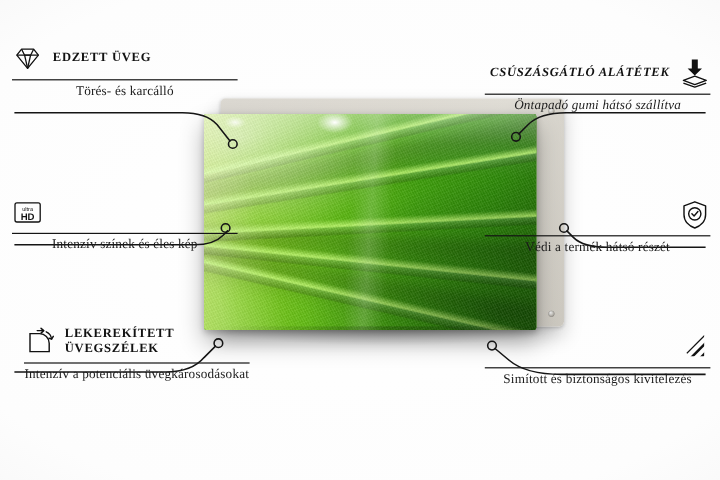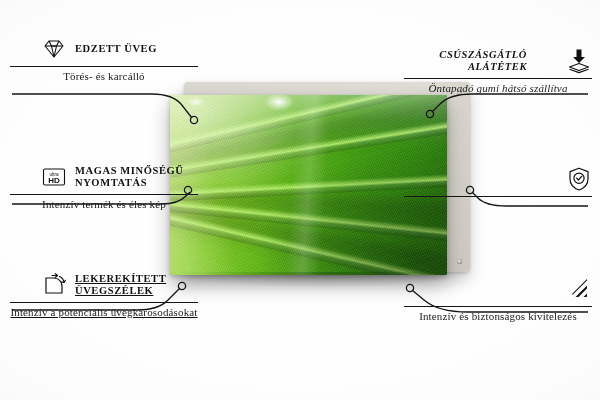--- a/index.html
+++ b/index.html
@@ -110,27 +110,27 @@
     font-size:10.5px; font-weight:700; letter-spacing:.6px;
     line-height:12.5px; text-transform:uppercase; color:#121212;
     flex:1;
   }
   .co-rule{
     height:1px; background:#151515; margin:4px 0 4px; width:100%;
   }
   .co-sub{
     font-size:11px; line-height:10.5px; color:#1b1b1b; letter-spacing:.15px;text-align:center;
   }
-  .ico{ width:26px; height:26px; flex:0 0 26px; display:block;margin-left:31px; }
+  .ico{ width:26px; height:26px; flex:0 0 26px; display:block; }
   .ico svg{ display:block; width:26px; height:26px; }
 
   
   #c-tempered{ left:10px;  top:36px; }
   #c-print   { left:10px;  top:164px; }
-  #c-edges   { left:10px;  top:272px;text-decoration:underline; }
+  #c-edges   { left:20px;  top:272px; }
   #c-pads    { right:8px;  top:48px;font-style:italic;  }
   #c-foil    { right:8px;  top:166px; }
   #c-ground  { right:8px;  top:276px; }
 </style>
 </head>
 <body>
 
 <div id="product-stage">
   <div class="backing">
     <span class="hole tr"></span>
@@ -198,24 +198,23 @@
 
 <div class="callout left" id="c-print">
   <div class="co-head">
     <span class="ico">
       <svg viewBox="0 0 26 26">
         <rect x="2.5" y="5" width="21" height="16" rx="1.6" fill="none" stroke="#111" stroke-width="1.1"></rect>
         <text x="13" y="12" font-family="Liberation Sans, sans-serif" font-size="4.6" fill="#111" text-anchor="middle">ultra</text>
         <text x="13" y="19" font-family="Liberation Sans, sans-serif" font-size="8" font-weight="bold" fill="#111" text-anchor="middle">HD</text>
       </svg>
     </span>
-    <span class="co-title">MAGAS MINŐSÉGŰ NYOMTATÁS</span>
-  </div>
-  <div class="co-rule"></div>
-  <div class="co-sub">Intenzív termék és éles kép</div>
+  </div>
+  <div class="co-rule"></div>
+  <div class="co-sub">Intenzív színek és éles kép</div>
 </div>
 
 <div class="callout left" id="c-edges">
   <div class="co-head">
     <span class="ico">
       <svg viewBox="0 0 26 26" fill="none" stroke="#111" stroke-width="1.2" stroke-linecap="round">
         <path d="M5 6 H13 A8 8 0 0 1 21 14 V21 H5 Z"></path>
         <path d="M11 3.5 L16.5 3.5 M16.5 3.5 L14.2 1.6 M16.5 3.5 L14.2 5.6"></path>
         <path d="M18.5 4.5 A7.5 7.5 0 0 1 23 10.5" stroke-width="1.1"></path>
         <path d="M23 10.5 L24.4 8.3 M23 10.5 L20.8 9.9"></path>
@@ -246,20 +245,21 @@
   <div class="co-head">
     <span class="ico">
       <svg viewBox="0 0 26 26" fill="none" stroke="#111" stroke-width="1.2" stroke-linejoin="round" stroke-linecap="round">
         <path d="M13 2.2 L22 5.6 V13 C22 18.4 17.9 22.3 13 24 C8.1 22.3 4 18.4 4 13 V5.6 Z"></path>
         <circle cx="13" cy="12.2" r="5.1"></circle>
         <path d="M10.6 12.2 L12.4 14 L15.6 10.3"></path>
       </svg>
     </span>
   </div>
   <div class="co-rule"></div>
+  <div class="co-sub">Védi a termék hátsó részét</div>
 </div>
 
 <div class="callout right" id="c-ground">
   <div class="co-head">
     <span class="ico">
       <svg viewBox="0 0 26 26">
         <defs>
           <clipPath id="triclip">
               <path d="M3 21 L21 3 V21 Z"></path>
             </clipPath>
@@ -268,14 +268,14 @@
           <path d="M-2 10 L14 -6"></path>
             <path d="M2 14 L18 -2"></path>
           <path d="M6 18 L22 2"></path>
             <path d="M10 22 L26 6"></path>
           <path d="M14 26 L30 10"></path>
         </g>
       </svg>
     </span>
   </div>
   <div class="co-rule"></div>
-  <div class="co-sub">Intenzív és biztonságos kivitelezés</div>
+  <div class="co-sub">Simított és biztonságos kivitelezés</div>
 </div>
 
 </body></html>

